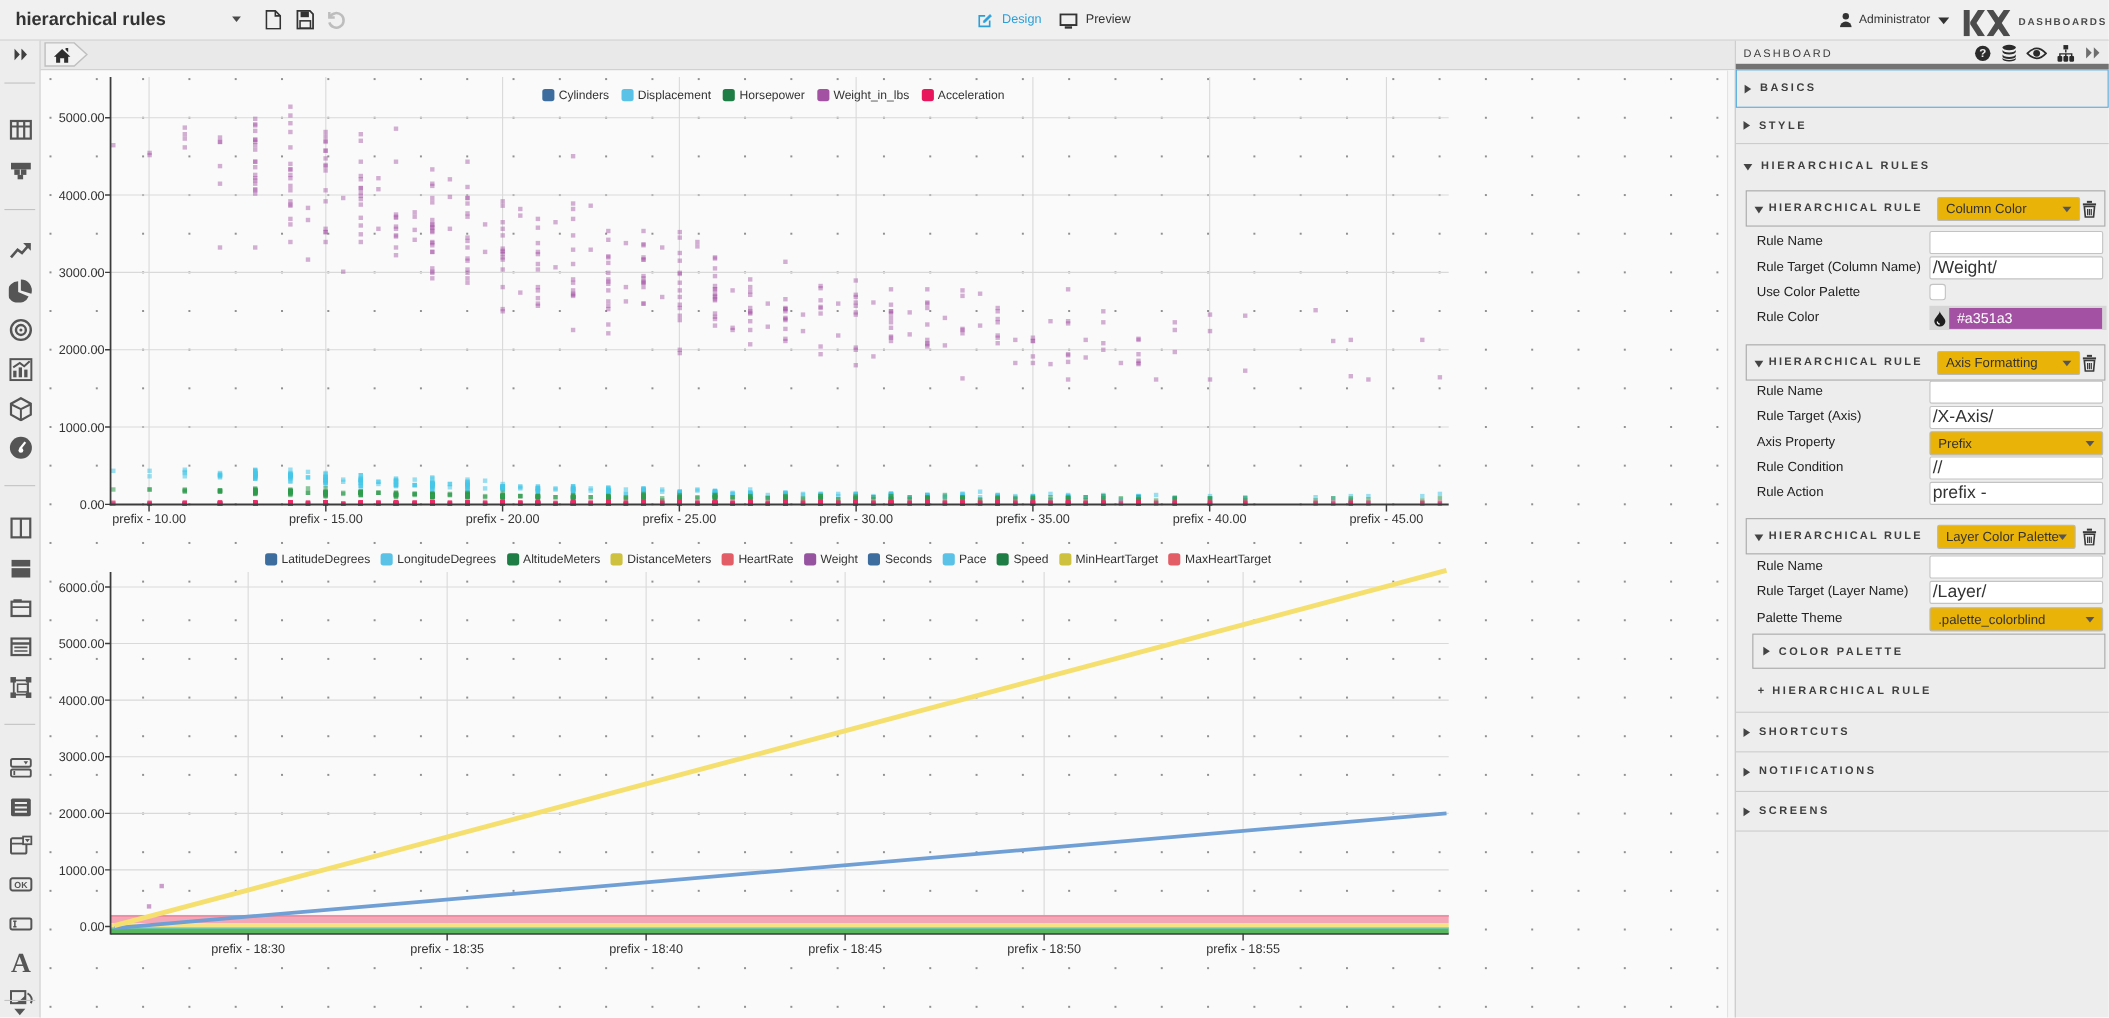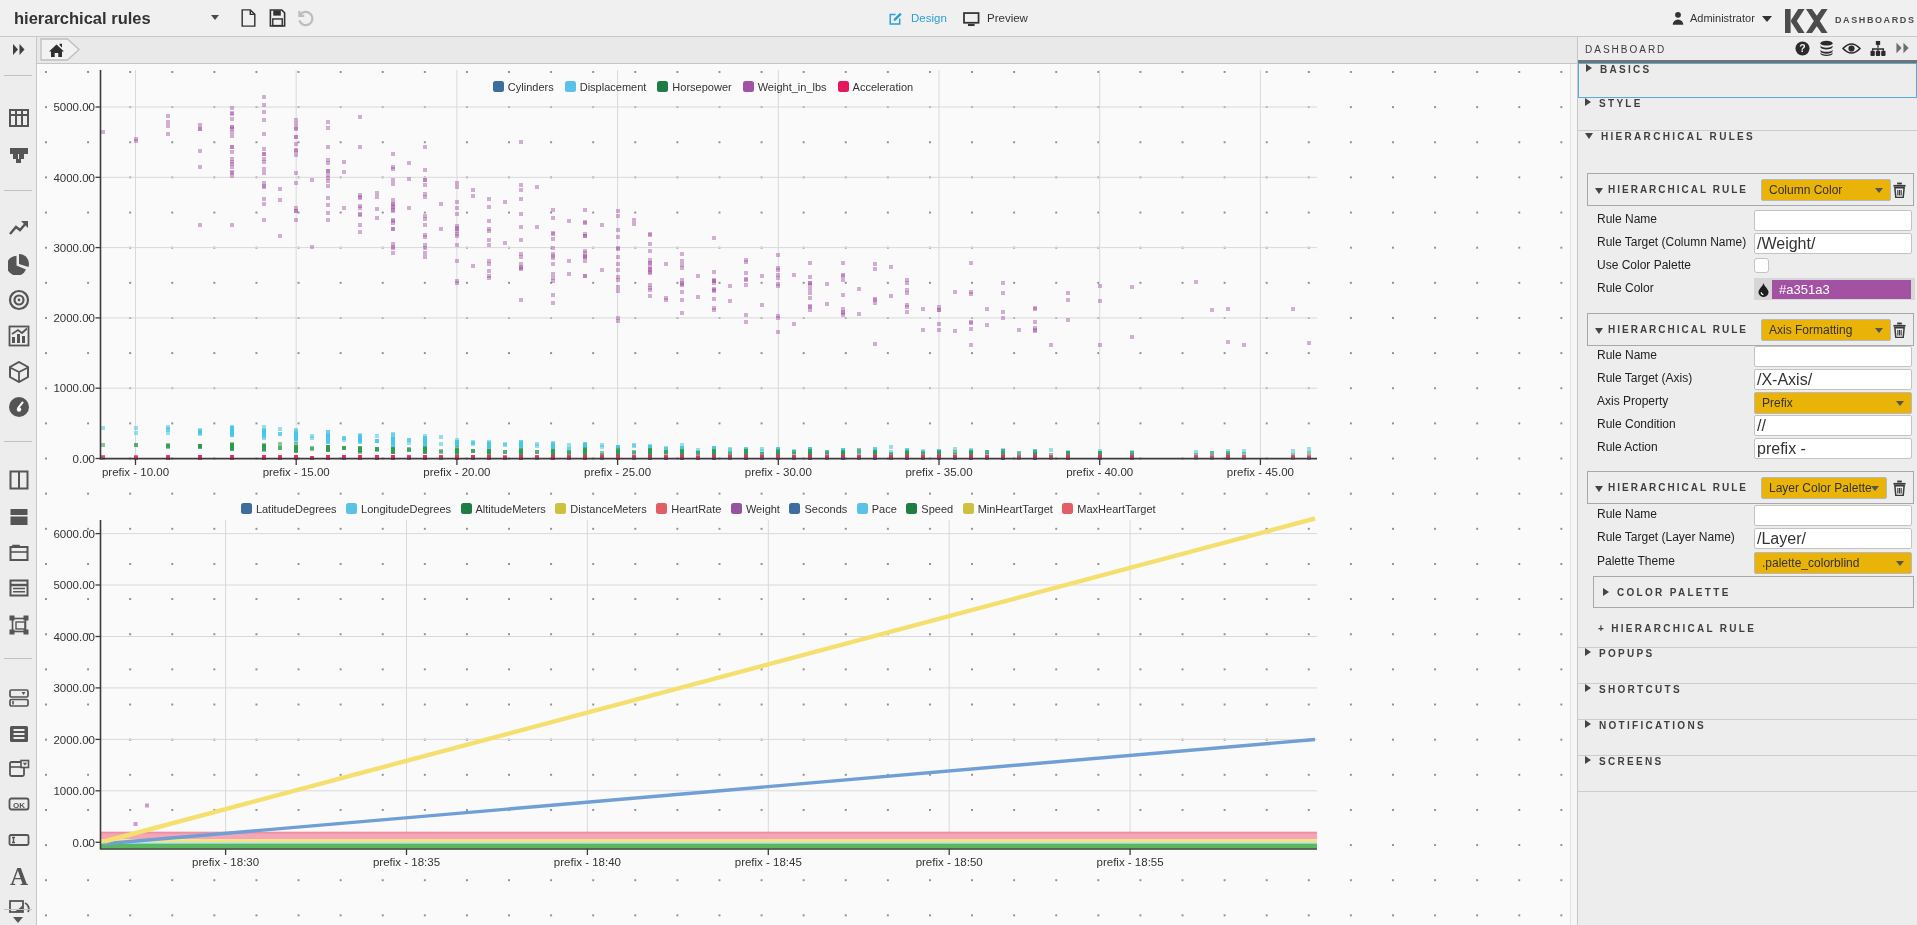--- a/index.html
+++ b/index.html
@@ -10,21 +10,21 @@
 #crumb{position:absolute;left:37px;top:37px;width:1540px;height:27px;background:#e9e9e9;border-bottom:1px solid #c6c6c6}
 #canvas{position:absolute;left:37px;top:64px;width:1540px;height:861px;background:#fafafa;
  background-image:radial-gradient(circle at 1px 1px,#909090 1px,rgba(0,0,0,0) 1.3px);
  background-size:42.1px 35.15px;background-position:8px 7px;}
 #panel{position:absolute;left:1577px;top:37px;width:340px;height:888px;background:#ededed;border-left:1px solid #c6c6c6;font-size:12px;color:#333}
 .sechead{font-size:10px;letter-spacing:2.3px;color:#3f3f3f;font-weight:bold}
 .rhead{font-size:10px;letter-spacing:2px;color:#3f3f3f;font-weight:bold}
 .btn{position:absolute;top:21px;height:21px;background:#fdfdfd;border:1px solid #9a9a9a;border-radius:2px;font-size:11.5px;color:#333;line-height:19px;text-align:center}
 .tri-r{width:0;height:0;border-top:4.5px solid transparent;border-bottom:4.5px solid transparent;border-left:6px solid #444;display:inline-block}
 .tri-d{width:0;height:0;border-left:4.5px solid transparent;border-right:4.5px solid transparent;border-top:6px solid #444;display:inline-block}
-.secrow{position:relative;height:36px;border-bottom:1px solid #ccc;display:flex;padding-left:7px}
+.secrow{position:relative;height:36px;border-bottom:1px solid #ccc;display:flex;align-items:center;padding-left:7px}
 .secrow .sechead{margin-left:8px}
 .inp{position:absolute;background:#fff;border:1px solid #c3c3c3;border-radius:2px;height:21px;font-size:16px;color:#333;line-height:19px;padding-left:2px}
 .sel{position:absolute;background:#eab308;border:1px solid #b9b9b9;border-radius:2px;height:22px;font-size:12px;color:#333;line-height:20px;padding-left:7px;white-space:nowrap;overflow:hidden}
 .sel .sc{position:absolute;right:7px;top:8px;width:0;height:0;border-left:4.5px solid transparent;border-right:4.5px solid transparent;border-top:5.5px solid #555}
 .flbl{position:absolute;left:19px;font-size:12px;color:#222}
 .legend{position:absolute;left:26px;width:1280px;display:flex;justify-content:center;align-items:center;font-size:12px;color:#333}
 .legend .sw{width:11px;height:11px;border-radius:2.5px;margin-right:4px;flex:none}
 .legend .it{display:flex;align-items:flex-start;margin-right:11px}
 #leg2 .it{margin-right:9.5px}
 .legend .it:last-child{margin-right:0}
@@ -2301,21 +2301,21 @@
       <div class="it"><div class="sw" style="background:#9553a0"></div>Weight</div>
       <div class="it"><div class="sw" style="background:#3d6d9e"></div>Seconds</div>
       <div class="it"><div class="sw" style="background:#5bc2e7"></div>Pace</div>
       <div class="it"><div class="sw" style="background:#1e7d44"></div>Speed</div>
       <div class="it"><div class="sw" style="background:#cdc13f"></div>MinHeartTarget</div>
       <div class="it"><div class="sw" style="background:#e25d66"></div>MaxHeartTarget</div>
     </div>
     <div style="position:absolute;right:0;top:0;width:7px;height:861px;background:#f6f6f6;border-left:1px solid #e2e2e2"></div>
   </div>
 <div id="panel">
-    <div style="position:relative;height:26px;border-bottom:3px solid #737373">
+    <div style="position:relative;height:26px;border-bottom:5px solid #737373">
 <div style="position:absolute;left:7px;top:7px;font-size:10px;letter-spacing:2px;color:#3a3a3a">DASHBOARD</div>
 <svg style="position:absolute;right:107px;top:4px" width="15" height="15" viewBox="0 0 15 15">
         <circle cx="7.5" cy="7.5" r="7" fill="#2b2b2b"></circle>
         <text x="7.5" y="11.2" font-size="10.5" font-weight="bold" fill="#ededed" text-anchor="middle" font-family="Liberation Sans">?</text>
       </svg>
 <svg style="position:absolute;right:84px;top:3px" width="13" height="17" viewBox="0 0 14 17">
         <g fill="#2b2b2b">
           <ellipse cx="7" cy="2.8" rx="6.5" ry="2.6"></ellipse>
           <path d="M.5 5 a6.5 2.6 0 0 0 13 0 v2 a6.5 2.6 0 0 1 -13 0z"></path>
           <path d="M.5 9.5 a6.5 2.6 0 0 0 13 0 v2 a6.5 2.6 0 0 1 -13 0z"></path>
@@ -2423,24 +2423,20 @@
       <div class="flbl" style="top:383px">Palette Theme</div>
       <div class="sel" style="left:176px;top:380.5px;width:158px">.palette_colorblind<span class="sc"></span></div>
       <div style="position:absolute;left:15px;top:404.5px;width:321px;height:32px;border:1px solid #a8a8a8">
 <span class="tri-r" style="position:absolute;left:9px;top:11px"></span>
         <span class="sechead" style="position:absolute;left:23px;top:10px">COLOR PALETTE</span>
       </div>
       <div class="sechead" style="position:absolute;left:20px;top:452px">+ HIERARCHICAL RULE</div>
     </div>
     <div class="secrow" style="border-top:1px solid #ccc;border-bottom:none;height:36px">
       <span class="tri-r"></span>
-      <span class="sechead">POPUPS</span>
-    </div>
-    <div class="secrow" style="border-top:1px solid #ccc;border-bottom:none;height:36px">
-      <span class="tri-r"></span>
       <span class="sechead">SHORTCUTS</span>
     </div>
     <div class="secrow" style="border-top:1px solid #ccc;border-bottom:none;height:36px">
       <span class="tri-r"></span>
       <span class="sechead">NOTIFICATIONS</span>
     </div>
     <div class="secrow" style="border-top:1px solid #ccc;border-bottom:none;height:36px">
       <span class="tri-r"></span>
       <span class="sechead">SCREENS</span>
     </div>

